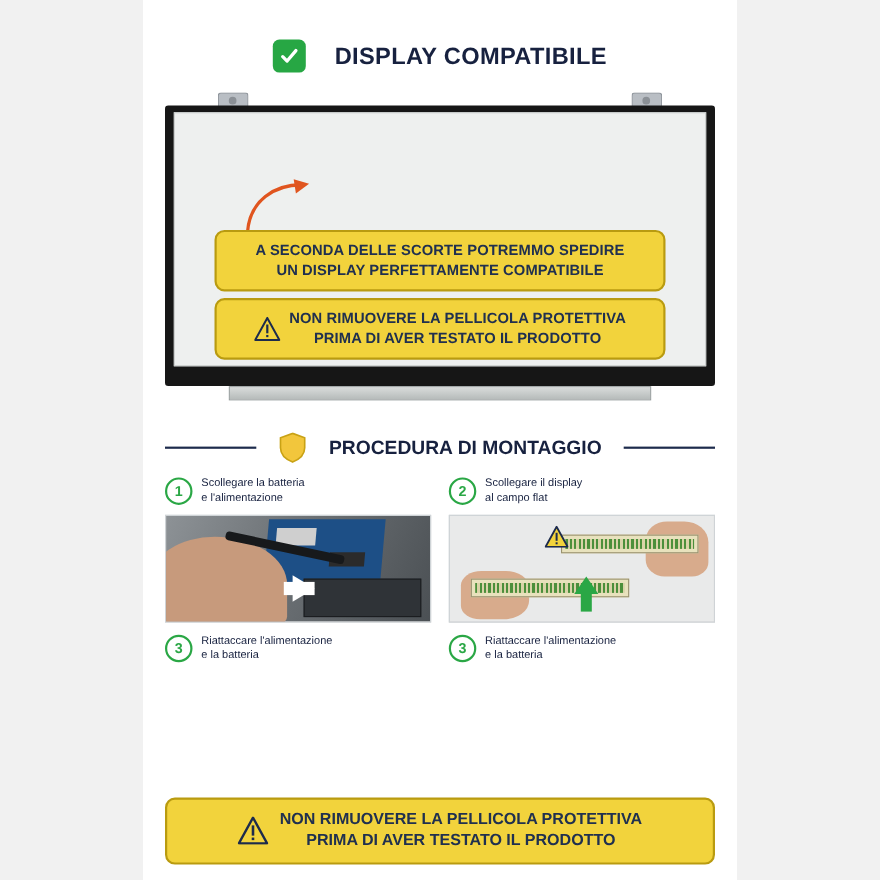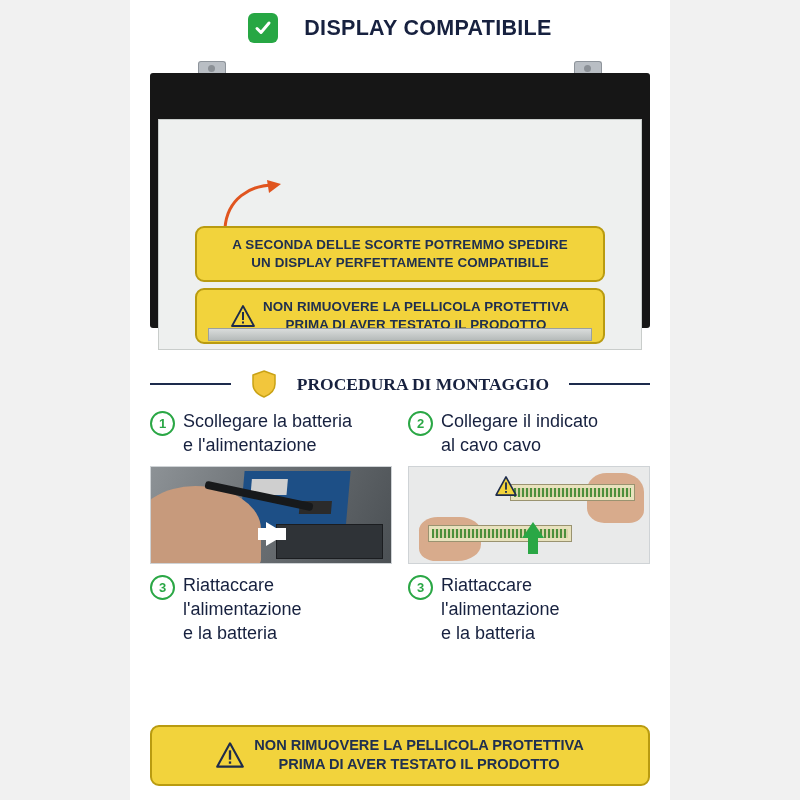--- a/index.html
+++ b/index.html
@@ -39,21 +39,21 @@
     height: 800px;
     background: #ffffff;
   }
 
   
   .head-row {
     display: flex;
     align-items: center;
     justify-content: center;
     gap: 26px;
-    margin-top: 13px;
+    margin-top: 36px;
   }
   .check-box-icon {
     width: 30px;
     height: 30px;
     border-radius: 6px;
     background: #27a744;
     display: flex;
     align-items: center;
     justify-content: center;
   }
@@ -112,21 +112,20 @@
     box-sizing: border-box;
   }
   .screen-inner {
     width: 100%;
     height: 100%;
     background: #eef0ef;
     border: 1px solid #c9cdcb;
     box-sizing: border-box;
     position: relative;
     overflow: hidden;
-    margin-top: 40px;
   }
   .arrow-curve {
     position: absolute;
     left: 60px;
     top: 58px;
     width: 70px;
     height: 52px;
   }
   .banner {
     position: absolute;
@@ -167,21 +166,20 @@
     border: 1px solid #9aa0a0;
     box-sizing: border-box;
   }
 
   
   .proc-head {
     display: flex;
     align-items: center;
     gap: 20px;
     margin: 14px 20px 0 20px;
-    font-family: Liberation Serif, serif;
   }
   .proc-line {
     flex: 1 1 auto;
     height: 2px;
     background: #1d2b4c;
   }
   .shield-icon { flex: 0 0 auto; }
   .proc-title {
     font-size: 17.5px;
     font-weight: bold;
@@ -208,21 +206,21 @@
     border: 2px solid #2aa745;
     color: #2aa745;
     font-size: 13px;
     font-weight: bold;
     display: flex;
     align-items: center;
     justify-content: center;
     margin-top: 1px;
   }
   .step-text {
-    font-size: 18px;
+    font-size: 10px;
     line-height: 1.33;
     color: #17213f;
   }
   .photo {
     margin-top: 8px;
     height: 96px;
     border: 1px solid #cfd3d6;
     position: relative;
     overflow: hidden;
     background: #d7d9da;
@@ -493,22 +491,22 @@
             <div class="tool"></div>
             <div class="white-arrow"></div>
           </div>
         </div>
       </div>
 
       <div class="col">
         <div class="step-row">
           <span class="num">2</span>
           <span class="step-text">
-            <span>Collegare il indicato</span><br>
-            <span>al cavo cavo</span>
+            <span>Scollegare il display</span><br>
+            <span>al campo flat</span>
           </span>
         </div>
         <div class="photo">
           <div class="conn">
             <div class="fingers"></div>
             <div class="fingers2"></div>
             <div class="strip top">
                 <span class="inner"></span>
               </div>
             <div class="strip bottom">

